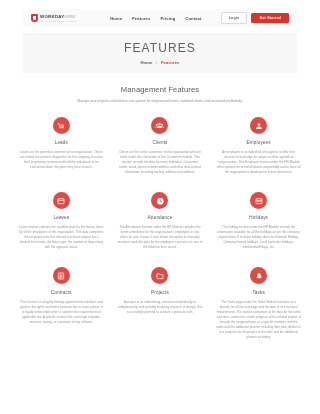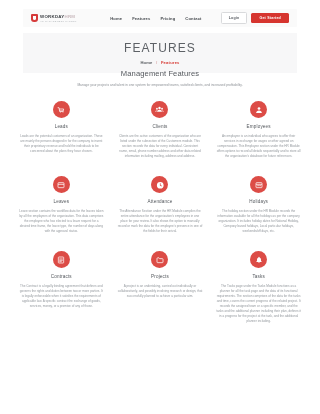--- a/index.html
+++ b/index.html
@@ -160,21 +160,21 @@
     font-weight: bold;
     letter-spacing: 0.2px;
   }
   .crumb-home { color: #54585d; cursor: pointer; }
   .crumb-sep { color: #d9a9a9; }
   .crumb-current { color: #d6352f; }
 
   
   .section {
     position: absolute;
-    top: 69px;
+    top: 85px;
     left: 0;
     width: 320px;
   }
 
   .section-title {
     text-align: center;
     font-size: 7.6px;
     font-weight: normal;
     color: #55595e;
     letter-spacing: 0.1px;

